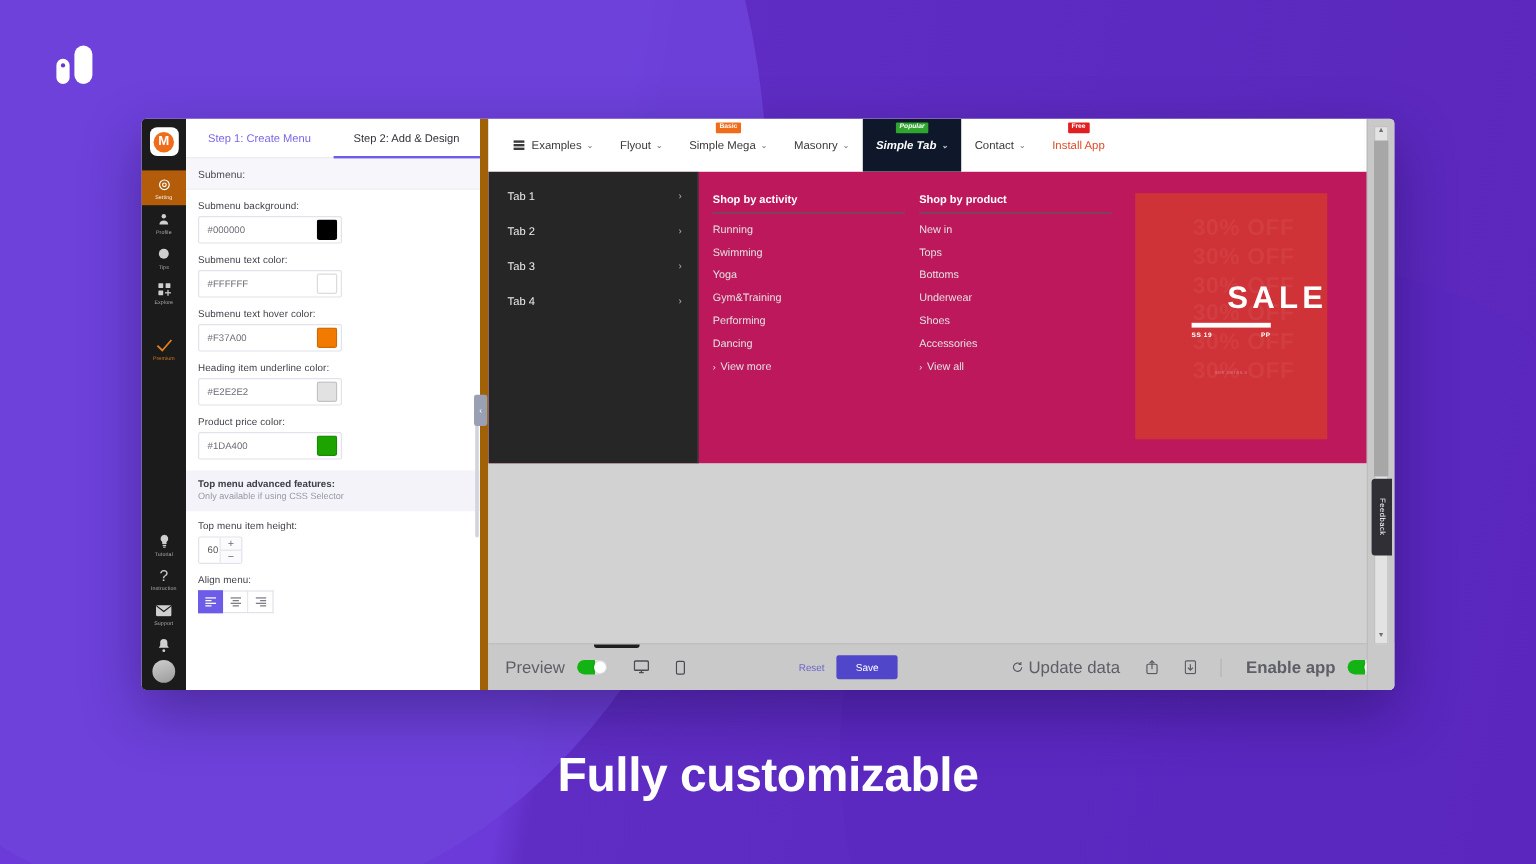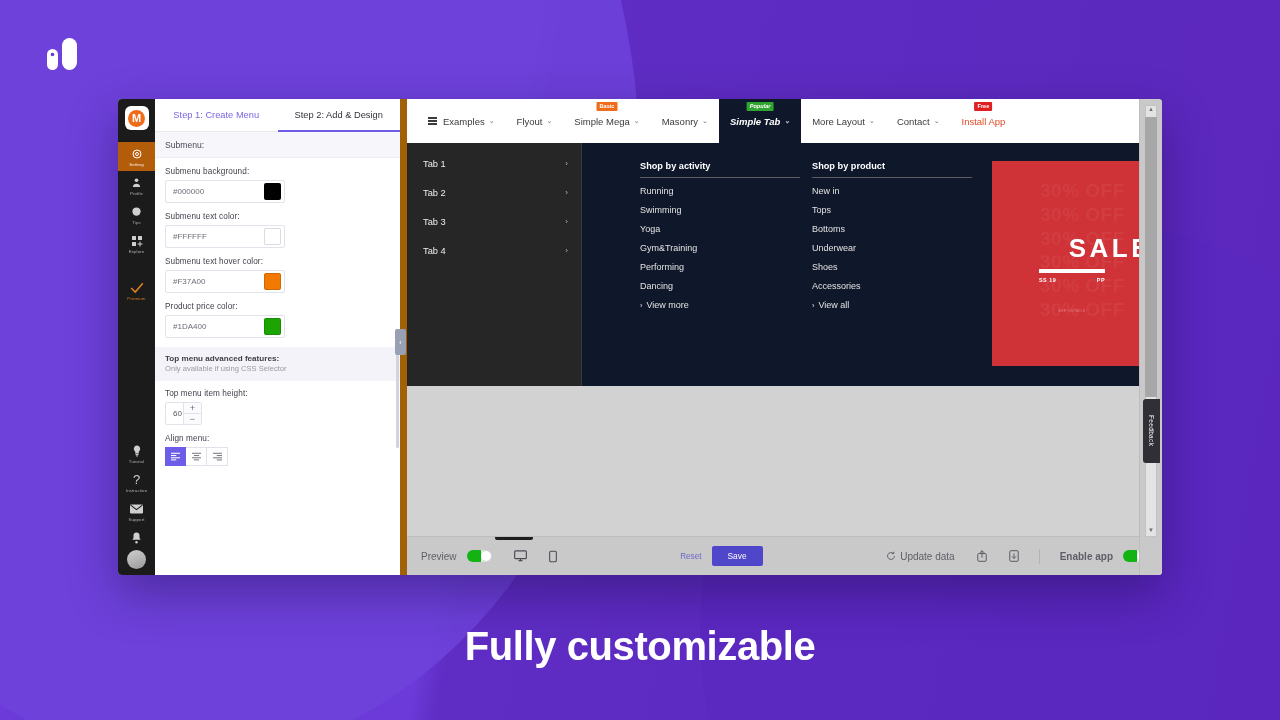--- a/index.html
+++ b/index.html
@@ -238,23 +238,22 @@
     transform: translateX(-50%);
     font-size: 5.6px; font-weight: bold; color: #fff;
     padding: 1px 3px; border-radius: 1px;
     line-height: 1.25;
     white-space: nowrap;
   }
   
   #mega-dropdown {
     display: flex;
     height: 243px;
-    background: #0f172a;
+    background: #be185d;
     width: 740px;
-    gap: 46px;
   }
   #tab-column {
     width: 175px; flex: none;
     background: #262626;
     padding-top: 6px;
     border-right: 1px solid #3a3a3a;
   }
   .tab-row {
     height: 29px;
     display: flex; align-items: center;
@@ -329,21 +328,21 @@
     background: #c9c9c9;
     display: flex; align-items: center;
     padding: 0 14px;
     gap: 10px;
     border-top: 1px solid #bdbdbd;
   }
   #bottom-notch {
     position: absolute; left: 88px; top: 0;
     width: 38px; height: 3px; background: #1e1e1e; border-radius: 0 0 2px 2px;
   }
-  .bb-label { font-size: 10px; color: #5e5e68; }
+  .bb-label { font-size: 14px; color: #5e5e68; }
   .toggle {
     width: 25px; height: 12px; border-radius: 7px;
     background: #e6e6e6; position: relative; flex: none;
   }
   .toggle.on { background: linear-gradient(90deg,#12b312 58%, #e8e8e8 58%); }
   .toggle .knob {
     position: absolute; top: 1px; right: 1px;
     width: 10px; height: 10px; border-radius: 50%;
     background: #fff; box-shadow: 0 0 2px rgba(0,0,0,.25);
   }
@@ -546,20 +545,27 @@
       </div>
 
       <div class="field">
         <div class="field-label">Submenu text hover color:</div>
         <div class="color-row">
           <span class="color-val">#F37A00</span>
           <span class="swatch" style="background:#F37A00;"></span>
         </div>
       </div>
 
+      <div class="field">
+        <div class="field-label">Heading item underline color:</div>
+        <div class="color-row">
+          <span class="color-val">#E2E2E2</span>
+          <span class="swatch" style="background:#E2E2E2;"></span>
+        </div>
+      </div>
 
       <div class="field">
         <div class="field-label">Product price color:</div>
         <div class="color-row">
           <span class="color-val">#1DA400</span>
           <span class="swatch" style="background:#1DA400;"></span>
         </div>
       </div>
 
       <div class="advanced-note">
@@ -645,24 +651,20 @@
           <span>Masonry</span>
           <span class="caret">⌄</span>
         </div>
 
         <div class="nav-item active">
           <span class="badge" style="background:#2fa52f;">Popular</span>
           <span>Simple Tab</span>
           <span class="caret">⌄</span>
         </div>
 
-        <div class="nav-item">
-          <span>More Layout</span>
-          <span class="caret">⌄</span>
-        </div>
 
         <div class="nav-item">
           <span>Contact</span>
           <span class="caret">⌄</span>
         </div>
 
         <div class="nav-item install">
           <span class="badge" style="background:#e02020;">Free</span>
           <span>Install App</span>
         </div>

